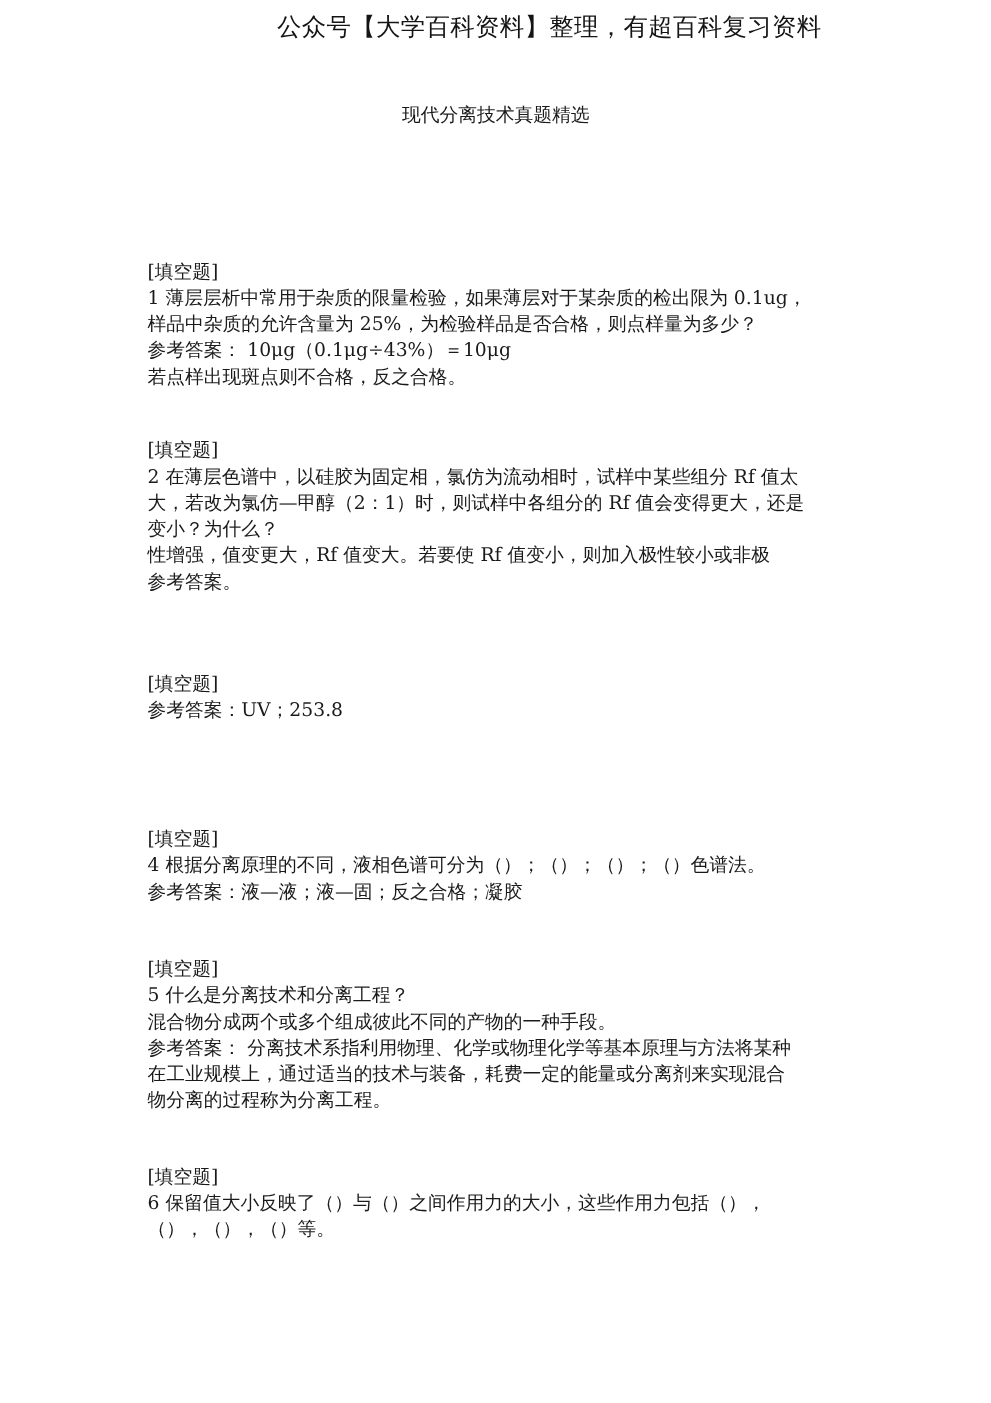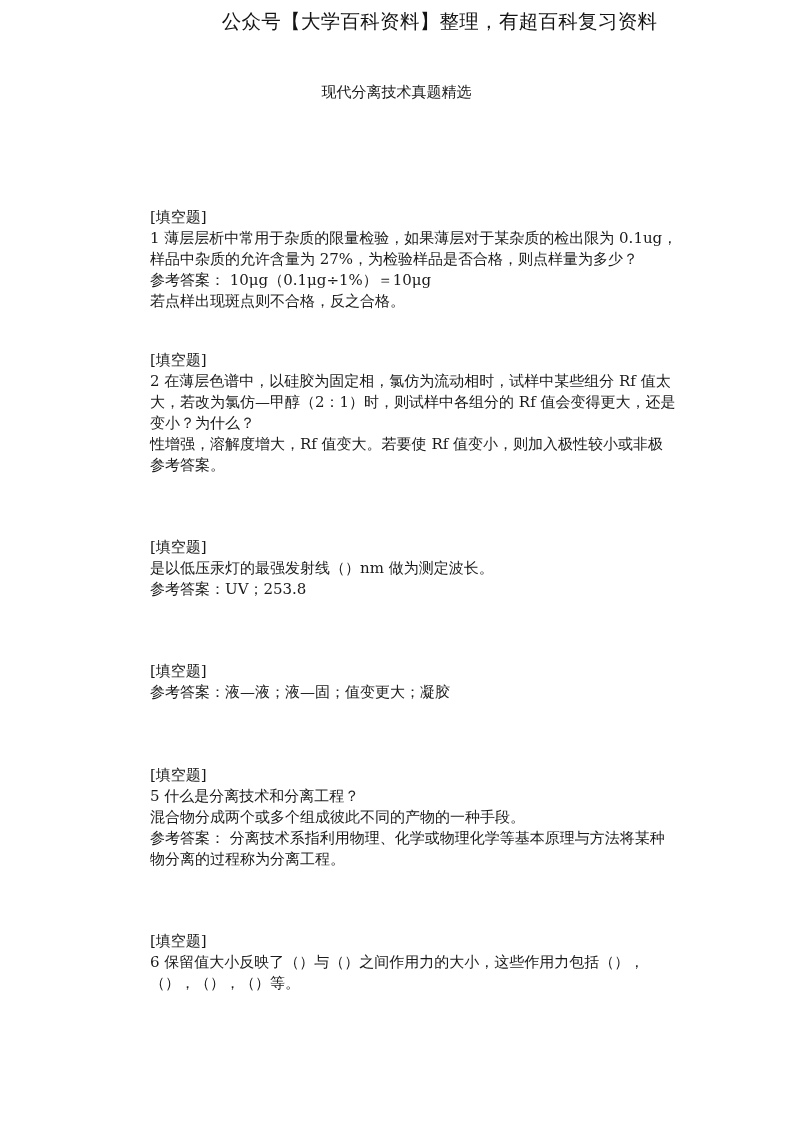--- a/index.html
+++ b/index.html
@@ -42,63 +42,63 @@
       left: 118px;
       width: 560px;
       font-size: 15px;
       line-height: 21px;
       color: #1a1a1a;
     }
     .line {
       white-space: nowrap;
       display: block;
       height: 21px;
-      margin-left: 32px;
     }
   </style>
 </head>
 <body>
 
 <div class="header">公众号【大学百科资料】整理，有超百科复习资料</div>
 
 <div class="doc-title">现代分离技术真题精选</div>
 
 <div class="section" style="top:207px;">
   <span class="line">[填空题]</span>
   <span class="line">1 薄层层析中常用于杂质的限量检验，如果薄层对于某杂质的检出限为 0.1ug，</span>
-  <span class="line">样品中杂质的允许含量为 27%，为检验样品是否合格，则点样量为多少？</span>
-  <span class="line">参考答案：  10μg（0.1μg÷1%）＝10μg</span>
+  <span class="line">样品中杂质的允许含量为 25%，为检验样品是否合格，则点样量为多少？</span>
+  <span class="line">参考答案：  10μg（0.1μg÷43%）＝10μg</span>
   <span class="line">若点样出现斑点则不合格，反之合格。</span>
 </div>
 
 <div class="section" style="top:350px;">
   <span class="line">[填空题]</span>
   <span class="line">2 在薄层色谱中，以硅胶为固定相，氯仿为流动相时，试样中某些组分 Rf 值太</span>
   <span class="line">大，若改为氯仿—甲醇（2：1）时，则试样中各组分的 Rf 值会变得更大，还是</span>
   <span class="line">变小？为什么？</span>
-  <span class="line">性增强，溶解度增大，Rf 值变大。若要使 Rf 值变小，则加入极性较小或非极</span>
+  <span class="line">性增强，值变更大，Rf 值变大。若要使 Rf 值变小，则加入极性较小或非极</span>
   <span class="line">参考答案。</span>
 </div>
 
 <div class="section" style="top:537px;">
   <span class="line">[填空题]</span>
-  <span class="line">是以低压汞灯的最强发射线（）nm 做为测定波长。</span>
   <span class="line">参考答案：UV；253.8</span>
 </div>
 
 <div class="section" style="top:661px;">
   <span class="line">[填空题]</span>
-  <span class="line">参考答案：液—液；液—固；值变更大；凝胶</span>
+  <span class="line">4 根据分离原理的不同，液相色谱可分为（）；（）；（）；（）色谱法。</span>
+  <span class="line">参考答案：液—液；液—固；反之合格；凝胶</span>
 </div>
 
 <div class="section" style="top:765px;">
   <span class="line">[填空题]</span>
   <span class="line">5 什么是分离技术和分离工程？</span>
   <span class="line">混合物分成两个或多个组成彼此不同的产物的一种手段。</span>
   <span class="line">参考答案：  分离技术系指利用物理、化学或物理化学等基本原理与方法将某种</span>
+  <span class="line">在工业规模上，通过适当的技术与装备，耗费一定的能量或分离剂来实现混合</span>
   <span class="line">物分离的过程称为分离工程。</span>
 </div>
 
 <div class="section" style="top:931px;">
   <span class="line">[填空题]</span>
   <span class="line">6 保留值大小反映了（）与（）之间作用力的大小，这些作用力包括（），</span>
   <span class="line">（），（），（）等。</span>
 </div>
 
 </body></html>

